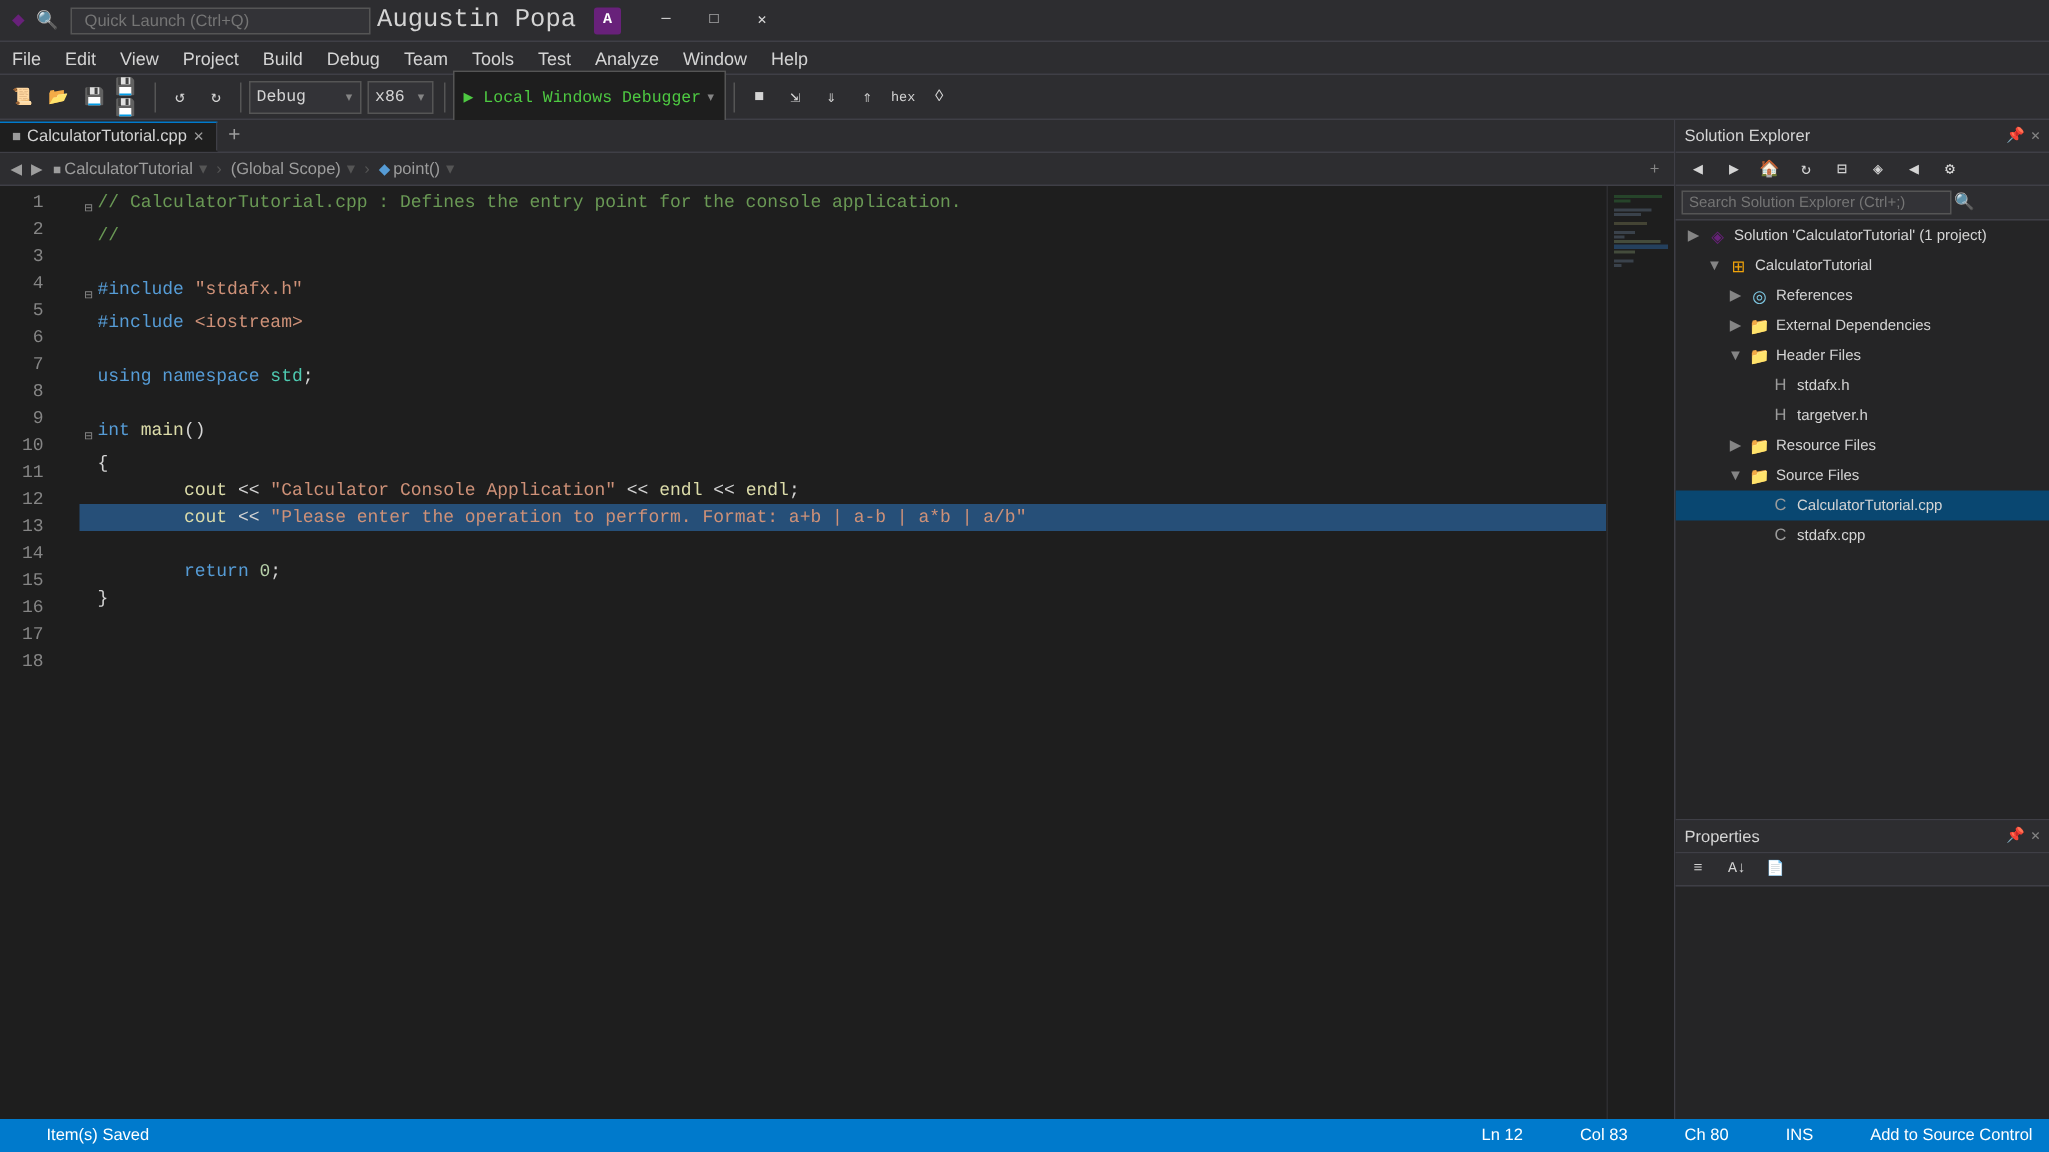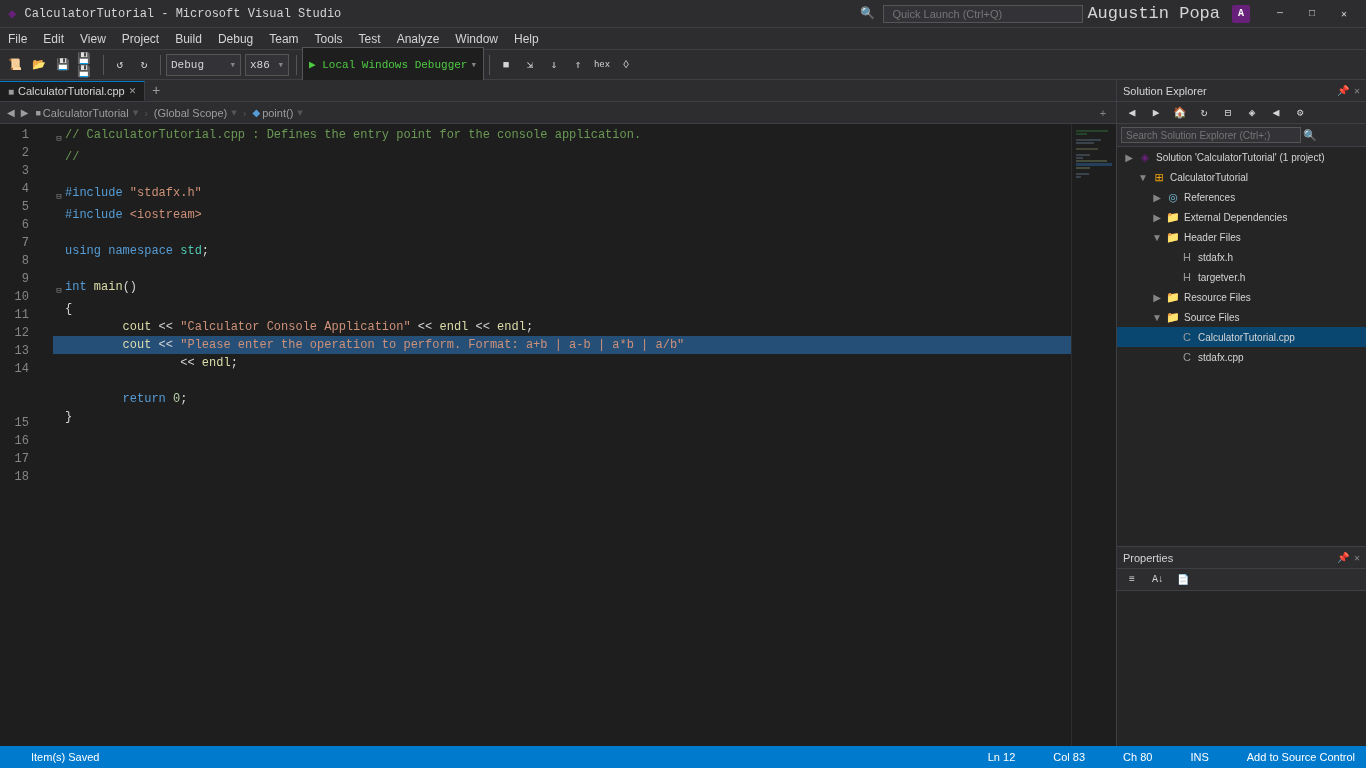--- a/index.html
+++ b/index.html
@@ -86,21 +86,20 @@
     #status-bar { height: 22px; background: #007acc; display: flex; align-items: center; padding: 0 8px; color: white; font-size: 11px; font-family: 'Segoe UI', sans-serif; position: fixed; bottom: 0; left: 0; right: 0; }
     #status-bar .status-left { display: flex; gap: 8px; align-items: center; }
     #status-bar .status-right { margin-left: auto; display: flex; gap: 12px; align-items: center; }
     #status-bar .status-item { cursor: pointer; padding: 0 3px; margin-left: 20px; }
   </style>
 </head>
 <body>
 
 <div id="title-bar">
   <span class="vs-logo">◆</span>
-  <span class="title-text">CalculatorTutorial - Microsoft Visual Studio</span>
   <div class="title-actions">
     <span style="color:#9d9d9d;margin-right:4px;">🔍</span>
     <input class="search-box" type="text" placeholder="Quick Launch (Ctrl+Q)" style="">
     <span class="user-info">Augustin Popa</span>
     <div class="user-avatar">A</div>
     <span style="width:8px"></span>
     <div class="win-btn">─</div>
     <div class="win-btn">□</div>
     <div class="win-btn close">✕</div>
   </div>
@@ -196,21 +195,21 @@
           <div style="height: 18px; line-height: 18px; text-align: right; padding-right: 8px; color: rgb(133, 133, 133); font-size: 12px; user-select: none;">5</div>
           <div style="height: 18px; line-height: 18px; text-align: right; padding-right: 8px; color: rgb(133, 133, 133); font-size: 12px; user-select: none;">6</div>
           <div style="height: 18px; line-height: 18px; text-align: right; padding-right: 8px; color: rgb(133, 133, 133); font-size: 12px; user-select: none;">7</div>
           <div style="height: 18px; line-height: 18px; text-align: right; padding-right: 8px; color: rgb(133, 133, 133); font-size: 12px; user-select: none;">8</div>
           <div style="height: 18px; line-height: 18px; text-align: right; padding-right: 8px; color: rgb(133, 133, 133); font-size: 12px; user-select: none;">9</div>
           <div style="height: 18px; line-height: 18px; text-align: right; padding-right: 8px; color: rgb(133, 133, 133); font-size: 12px; user-select: none;">10</div>
           <div style="height: 18px; line-height: 18px; text-align: right; padding-right: 8px; color: rgb(133, 133, 133); font-size: 12px; user-select: none;">11</div>
           <div style="height: 18px; line-height: 18px; text-align: right; padding-right: 8px; color: rgb(133, 133, 133); font-size: 12px; user-select: none;">12</div>
           <div style="height: 18px; line-height: 18px; text-align: right; padding-right: 8px; color: rgb(133, 133, 133); font-size: 12px; user-select: none;">13</div>
           <div style="height: 18px; line-height: 18px; text-align: right; padding-right: 8px; color: rgb(133, 133, 133); font-size: 12px; user-select: none;">14</div>
-          <div style="height: 18px; line-height: 18px; text-align: right; padding-right: 8px; color: rgb(133, 133, 133); font-size: 12px; user-select: none; margin-top: 36px;">15</div>
+          <div style="height: 18px; line-height: 18px; text-align: right; padding-right: 8px; color: rgb(133, 133, 133); font-size: 12px; user-select: none;">15</div>
           <div style="height: 18px; line-height: 18px; text-align: right; padding-right: 8px; color: rgb(133, 133, 133); font-size: 12px; user-select: none;">16</div>
           <div style="height: 18px; line-height: 18px; text-align: right; padding-right: 8px; color: rgb(133, 133, 133); font-size: 12px; user-select: none;">17</div>
           <div style="height: 18px; line-height: 18px; text-align: right; padding-right: 8px; color: rgb(133, 133, 133); font-size: 12px; user-select: none;">18</div>
         </div>
       <div id="code-content">
           <div style="display: flex; align-items: flex-start; min-height: 18px; line-height: 18px;">
             <span style="color: rgb(133, 133, 133); font-size: 9px; cursor: pointer; user-select: none; width: 12px; display: inline-flex; align-items: center; justify-content: center; flex-shrink: 0; margin-top: 4px;">⊟</span>
             <span style="white-space: pre; font-size: 12px;"><span class="cm">// CalculatorTutorial.cpp : Defines the entry point for the console application.</span></span>
           </div>
           <div style="display: flex; align-items: flex-start; min-height: 18px; line-height: 18px;">
@@ -249,24 +248,20 @@
             <span style="width: 12px; flex-shrink: 0; display: inline-block;"></span>
             <span style="white-space: pre; font-size: 12px;">{</span>
           </div>
           <div style="display: flex; align-items: flex-start; min-height: 18px; line-height: 18px;">
             <span style="width: 12px; flex-shrink: 0; display: inline-block;"></span>
             <span style="white-space: pre; font-size: 12px;">	<span class="fn">cout</span> &lt;&lt; <span class="str">"Calculator Console Application"</span> &lt;&lt; <span class="fn">endl</span> &lt;&lt; <span class="fn">endl</span>;</span>
           </div>
           <div style="display: flex; align-items: flex-start; min-height: 18px; line-height: 18px; background: rgb(38, 79, 120);">
             <span style="width: 12px; flex-shrink: 0; display: inline-block;"></span>
             <span style="white-space: pre; font-size: 12px;">	<span class="fn">cout</span> &lt;&lt; <span class="str">"Please enter the operation to perform. Format: a+b | a-b | a*b | a/b"</span></span>
-          </div>
-          <div style="display: flex; align-items: flex-start; min-height: 18px; line-height: 18px;">
-            <span style="width: 12px; flex-shrink: 0; display: inline-block;"></span>
-            <span style="white-space: pre; font-size: 12px;">		&lt;&lt; <span class="fn">endl</span>;</span>
           </div>
           <div style="display: flex; align-items: flex-start; min-height: 18px; line-height: 18px;">
             <span style="width: 12px; flex-shrink: 0; display: inline-block;"></span>
             <span style="white-space: pre; font-size: 12px;">&nbsp;</span>
           </div>
           <div style="display: flex; align-items: flex-start; min-height: 18px; line-height: 18px;">
             <span style="width: 12px; flex-shrink: 0; display: inline-block;"></span>
             <span style="white-space: pre; font-size: 12px;">	<span class="kw">return</span> <span class="num">0</span>;</span>
           </div>
           <div style="display: flex; align-items: flex-start; min-height: 18px; line-height: 18px;">

